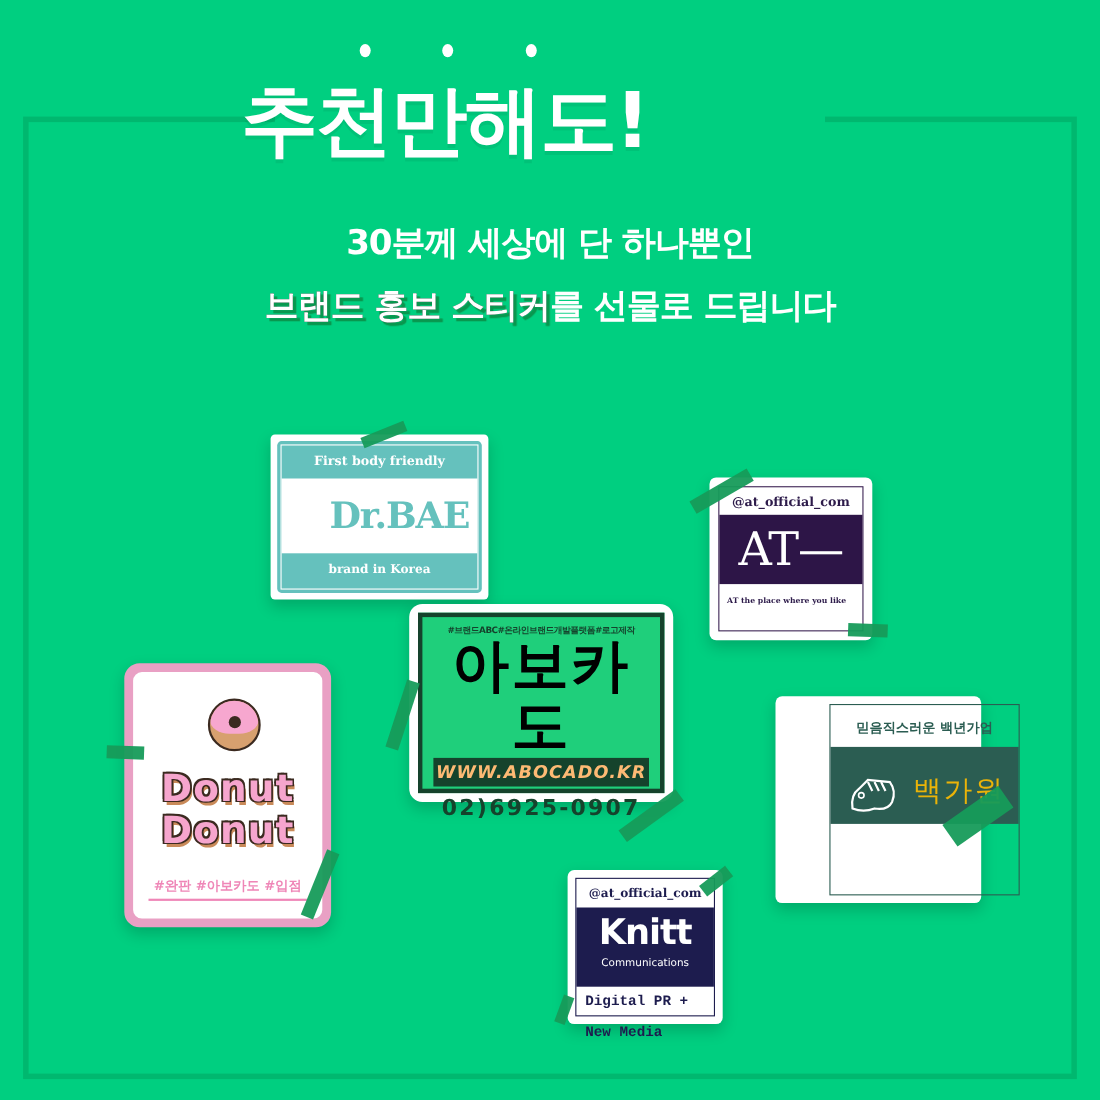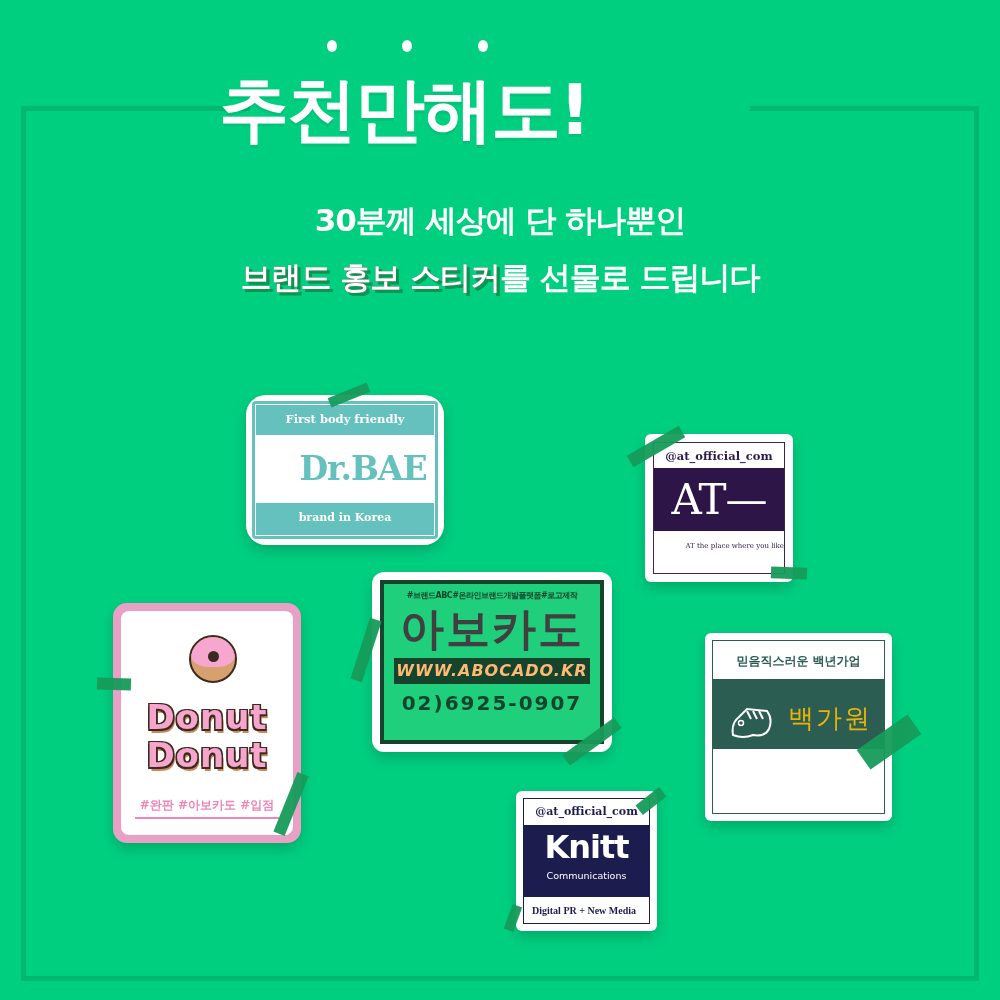--- a/index.html
+++ b/index.html
@@ -29,72 +29,72 @@
     font-size: 31px; font-weight: bold; color: #fff; letter-spacing: -1px;
   }
   .sub1 { top: 200px; }
   .sub2 { top: 257px; }
   .sub2 .hl { text-shadow: 0 0 0 #000; background: linear-gradient(transparent 0%, transparent 100%); filter: drop-shadow(3px 3px 0 #09974f); }
 
   .sticker { position: absolute; box-shadow: 0 6px 14px rgba(0,0,0,0.18); }
   .tape { position: absolute; background: #169b5a; opacity: 0.95; z-index: 5; }
 
   
-  .drbae { left: 246px; top: 395px; width: 198px; height: 150px; background: #fff; border-radius: 20px; padding: 6px; }
+  .drbae { left: 246px; top: 395px; width: 198px; height: 150px; background: #fff; border-radius: 4px; padding: 6px; }
   .drbae .inner { width: 100%; height: 100%; background: #65c1bd; border-radius: 4px; padding: 3px; }
   .drbae .box { width: 100%; height: 100%; border: 1.5px solid #fff; position: relative; }
   .drbae .top { height: 30px; color: #fff; font-family: "DejaVu Serif", serif; font-weight: bold; font-size: 11.5px; text-align: center; line-height: 28px; }
   .drbae .mid { background: #fff; height: 68px; color: #65c1bd; font-family: "DejaVu Serif", serif; font-weight: bold; font-size: 33px; text-align: center; line-height: 68px; letter-spacing: -1px; padding-left: 36px; }
   .drbae .bot { color: #fff; font-family: "DejaVu Serif", serif; font-weight: bold; font-size: 11px; text-align: center; line-height: 30px; }
 
   
   .at { left: 645px; top: 434px; width: 148px; height: 148px; background: #fff; border-radius: 6px; padding: 8px; }
   .at .box { width: 100%; height: 100%; border: 1.5px solid #3c2454; }
   .at .top { height: 25px; color: #2d1b4a; font-family: "DejaVu Serif", serif; font-weight: bold; font-size: 11.5px; text-align: center; line-height: 26px; }
   .at .mid { height: 63px; background: #2d1547; color: #fff; font-family: "DejaVu Serif", serif; font-size: 42px; text-align: center; line-height: 63px; letter-spacing: -1px; }
-  .at .bot { color: #2d1b4a; font-family: "DejaVu Serif", serif; font-weight: normal; font-size: 7px; text-align: right; padding-left: 7px; line-height: 30px; }
+  .at .bot { color: #2d1b4a; font-family: "DejaVu Serif", serif; font-weight: bold; font-size: 7px; text-align: left; padding-left: 7px; line-height: 30px; }
 
   
-  .abo { left: 372px; top: 572px; width: 240px; height: 180px; background: #fff; border-radius: 12px; padding: 8px; }
+  .abo { left: 372px; top: 549px; width: 240px; height: 180px; background: #fff; border-radius: 12px; padding: 8px; }
   .abo .box { width: 100%; height: 100%; background: #1fcf7b; border: 4px solid #15432c; padding: 6px 6px; text-align: center; }
   .abo .tags { color: #15432c; font-size: 8px; font-weight: bold; letter-spacing: -0.5px; white-space: nowrap; line-height: 12px; }
-  .abo .name { color: #404040; font-size: 44px; font-weight: bold; line-height: 54px; letter-spacing: 2px; }
+  .abo .name { color: #000000; font-size: 52px; font-weight: bold; line-height: 54px; letter-spacing: 2px; }
   .abo .url { background: #15432c; color: #fdba74; font-size: 16px; font-weight: bold; font-style: italic; line-height: 26px; margin: 2px 4px; letter-spacing: 1px; }
   .abo .phone { color: #15432c; font-size: 20px; font-weight: bold; line-height: 34px; letter-spacing: 2px; }
 
   
   .donut { left: 113px; top: 603px; width: 188px; height: 240px; background: #e9a0c4; border-radius: 14px; padding: 8px; }
   .donut .box { width: 100%; height: 100%; background: #fff; border-radius: 8px; position: relative; }
   .donut .icon { position: absolute; left: 68px; top: 24px; width: 48px; height: 48px; border-radius: 50%; background: #d7a06f; border: 2px solid #3b2a20; overflow: hidden; }
   .donut .icon .glaze { position: absolute; left: 0; top: 0; width: 100%; height: 30px; background: #f7a7cf; border-radius: 0 0 40% 40%; }
   .donut .icon .hole { position: absolute; left: 17px; top: 14px; width: 11px; height: 11px; border-radius: 50%; background: #3b2a20; }
   .donut .word { position: absolute; left: 0; width: 100%; text-align: center; color: #f6a5cd; font-size: 34px; font-weight: bold; letter-spacing: 1px;
     text-shadow: -1.5px -1.5px 0 #3b2a20, 1.5px -1.5px 0 #3b2a20, -1.5px 1.5px 0 #3b2a20, 1.5px 1.5px 0 #3b2a20, 2px 4px 0 #c98a59; }
   .donut .w1 { top: 86px; }
   .donut .w2 { top: 124px; }
   .donut .tags { position: absolute; top: 186px; left: 0; width: 100%; text-align: center; color: #ef86b7; font-size: 12px; font-weight: bold; }
   .donut .line { position: absolute; top: 206px; left: 14px; right: 14px; height: 1.5px; background: #ef86b7; }
 
   
   .baek { left: 705px; top: 633px; width: 187px; height: 188px; background: #fff; border-radius: 6px; padding: 7px; }
-  .baek .box { width: 100%; height: 100%; border: 1.5px solid #2b5d52; }
+  .baek .box { width: 100%; height: 100%; border: 1.5px solid #2b5d52; margin-left: 42px; }
   .baek .top { height: 38px; color: #2b5d52; font-size: 12px; font-weight: bold; text-align: center; line-height: 40px; }
   .baek .mid { height: 70px; background: #2b5d52; color: #eab308; position: relative; }
   .baek .mid .logo { position: absolute; left: 16px; top: 26px; width: 46px; height: 36px; }
   .baek .mid .name { position: absolute; left: 75px; top: 22px; font-size: 26px; letter-spacing: 2px; }
   .baek .bot { color: #2b5d52; font-size: 12px; font-weight: bold; text-align: center; line-height: 38px; }
 
   
   .knitt { left: 516px; top: 791px; width: 141px; height: 140px; background: #fff; border-radius: 6px; padding: 7px; }
   .knitt .box { width: 100%; height: 100%; border: 1.5px solid #1d1c4e; }
   .knitt .top { height: 26px; color: #1d1c4e; font-family: "DejaVu Serif", serif; font-weight: bold; font-size: 11px; text-align: center; line-height: 26px; }
   .knitt .mid { height: 72px; background: #1d1c4e; color: #fff; text-align: center; }
   .knitt .mid .name { font-size: 32px; font-weight: bold; line-height: 44px; letter-spacing: -1px; }
   .knitt .mid .sub { font-size: 9.5px; line-height: 14px; }
-  .knitt .bot { color: #1d1c4e; font-family: Liberation Serif, serif; font-size: 10px; font-weight: bold; padding-left: 8px; line-height: 28px; }
+  .knitt .bot { color: #1d1c4e; font-family: Liberation Mono, monospace; font-size: 13px; font-weight: bold; padding-left: 8px; line-height: 28px; }
 </style>
 </head>
 <body>
 
 <div class="frame"></div>
 <div class="title-mask"></div>
 
 <div class="dots">
   <span class="dot" style="left:327px"></span>
   <span class="dot" style="left:402px"></span>

